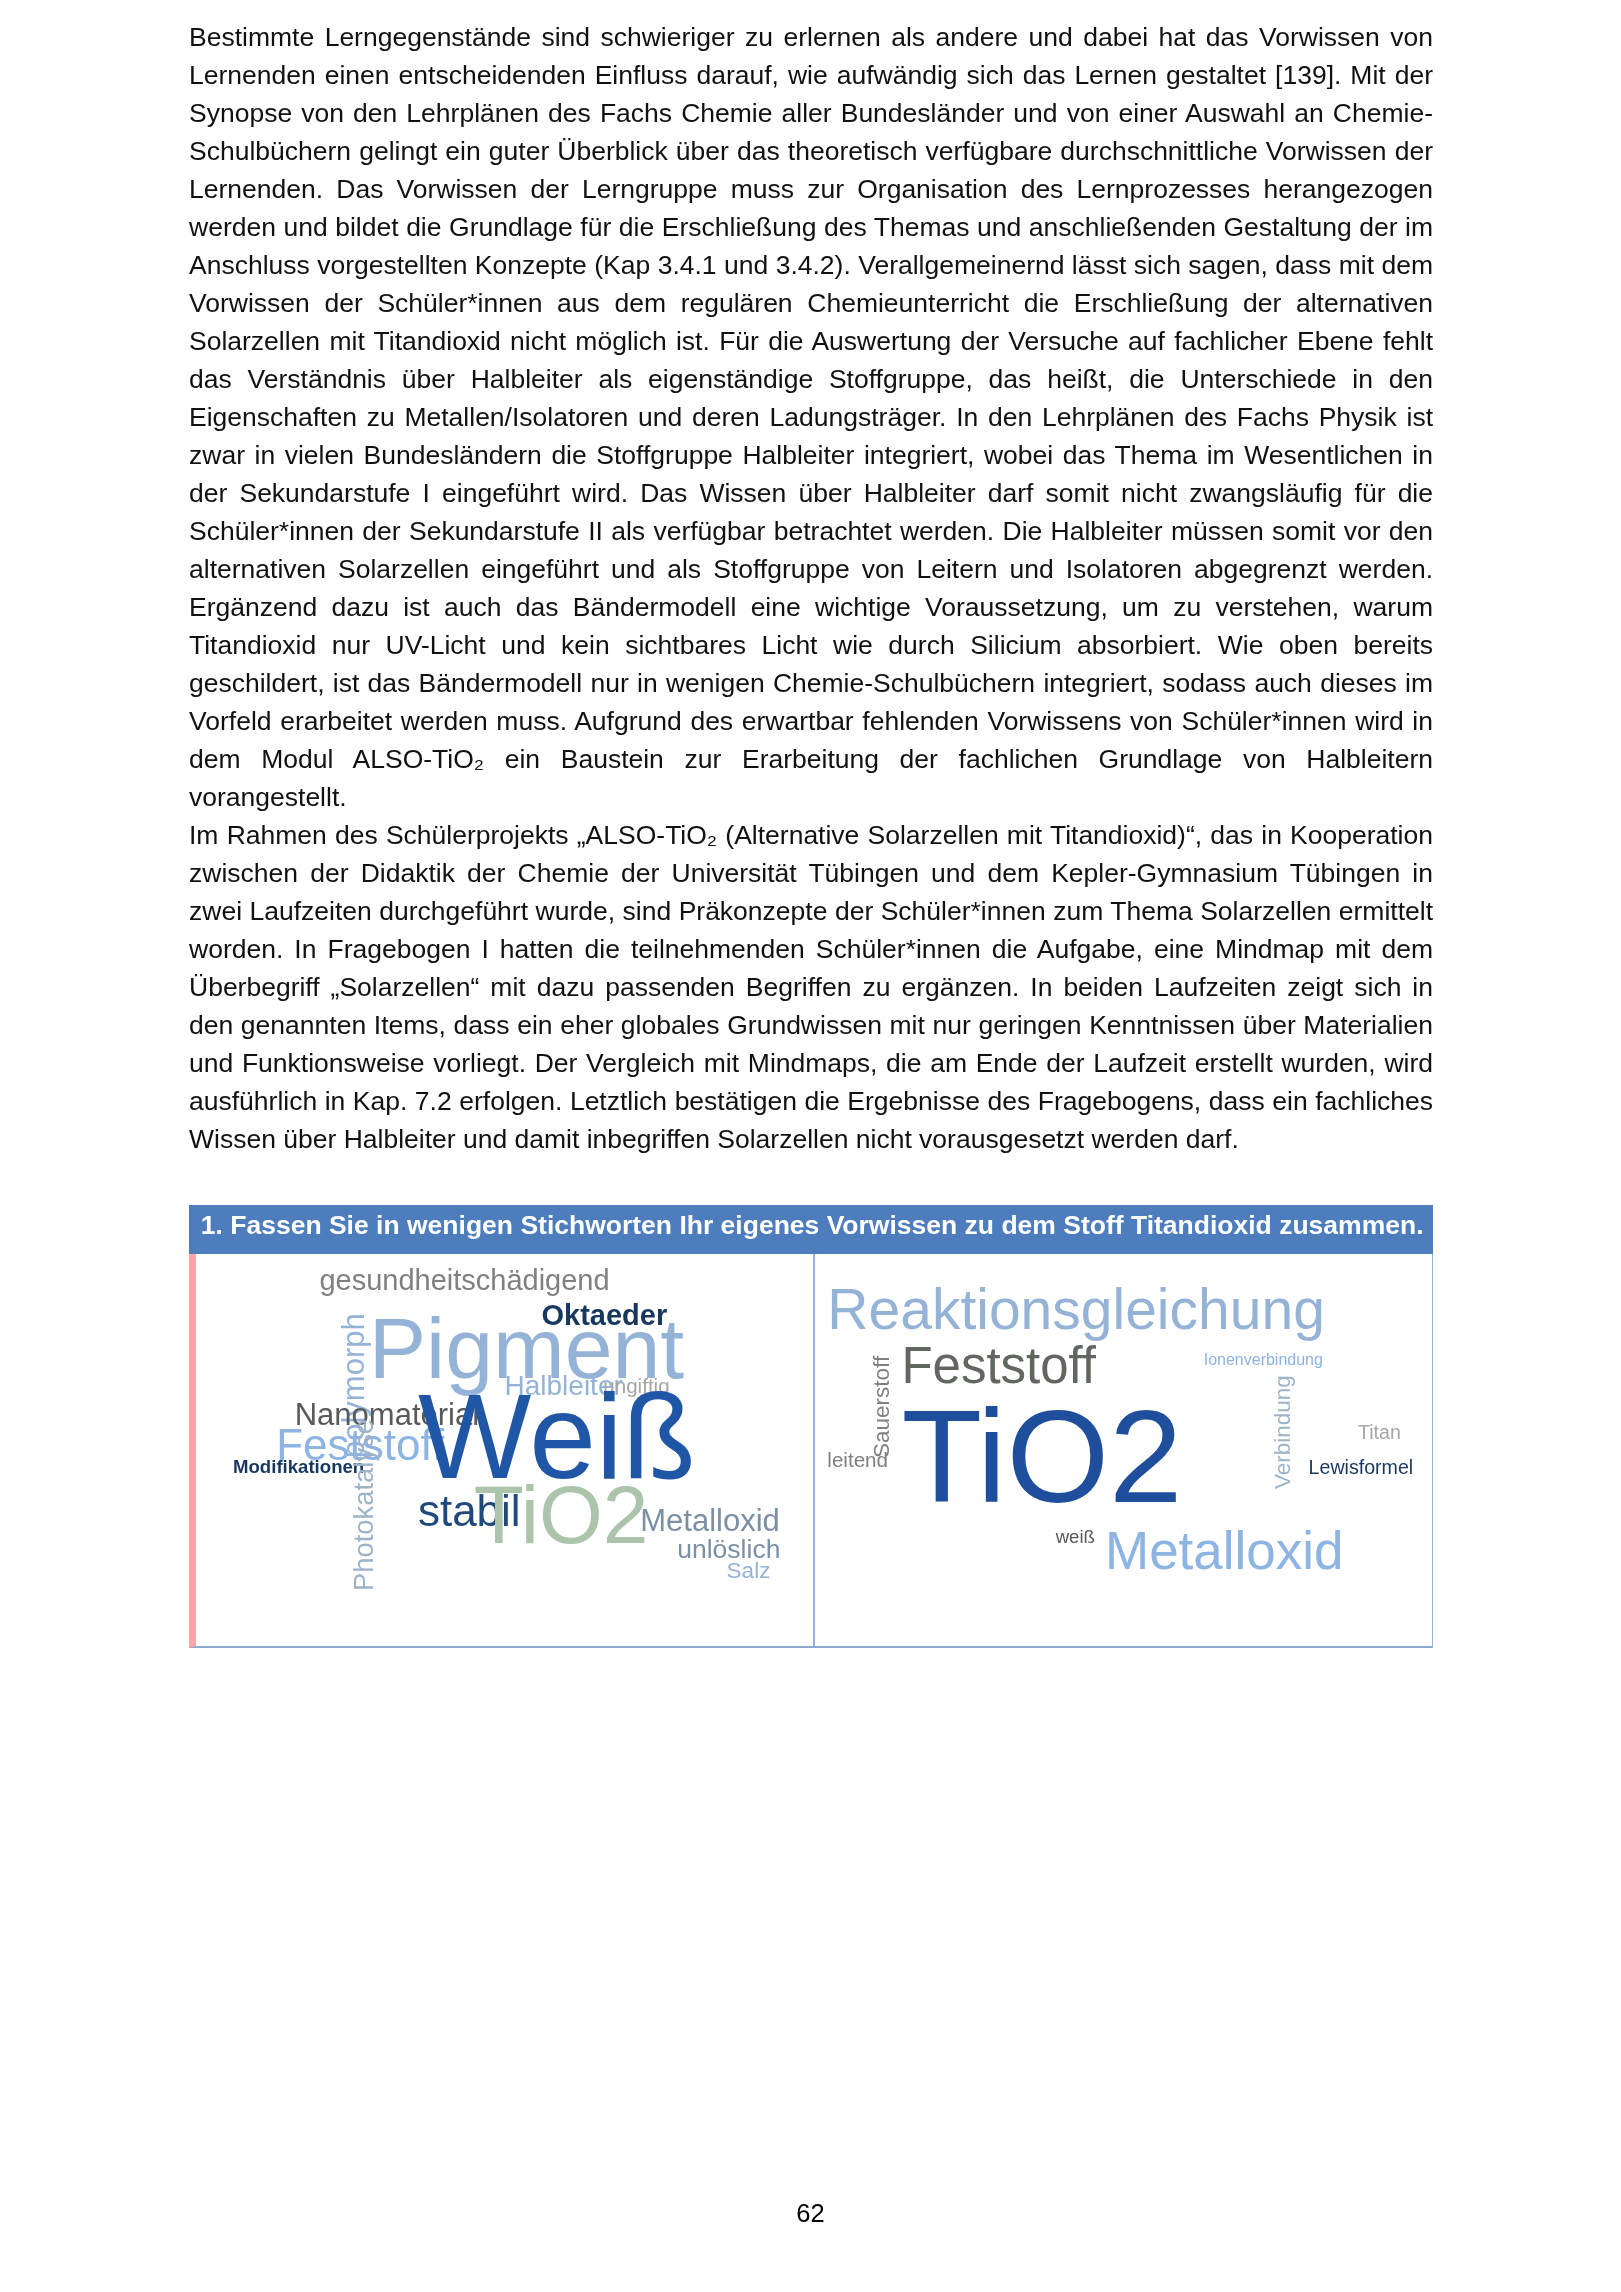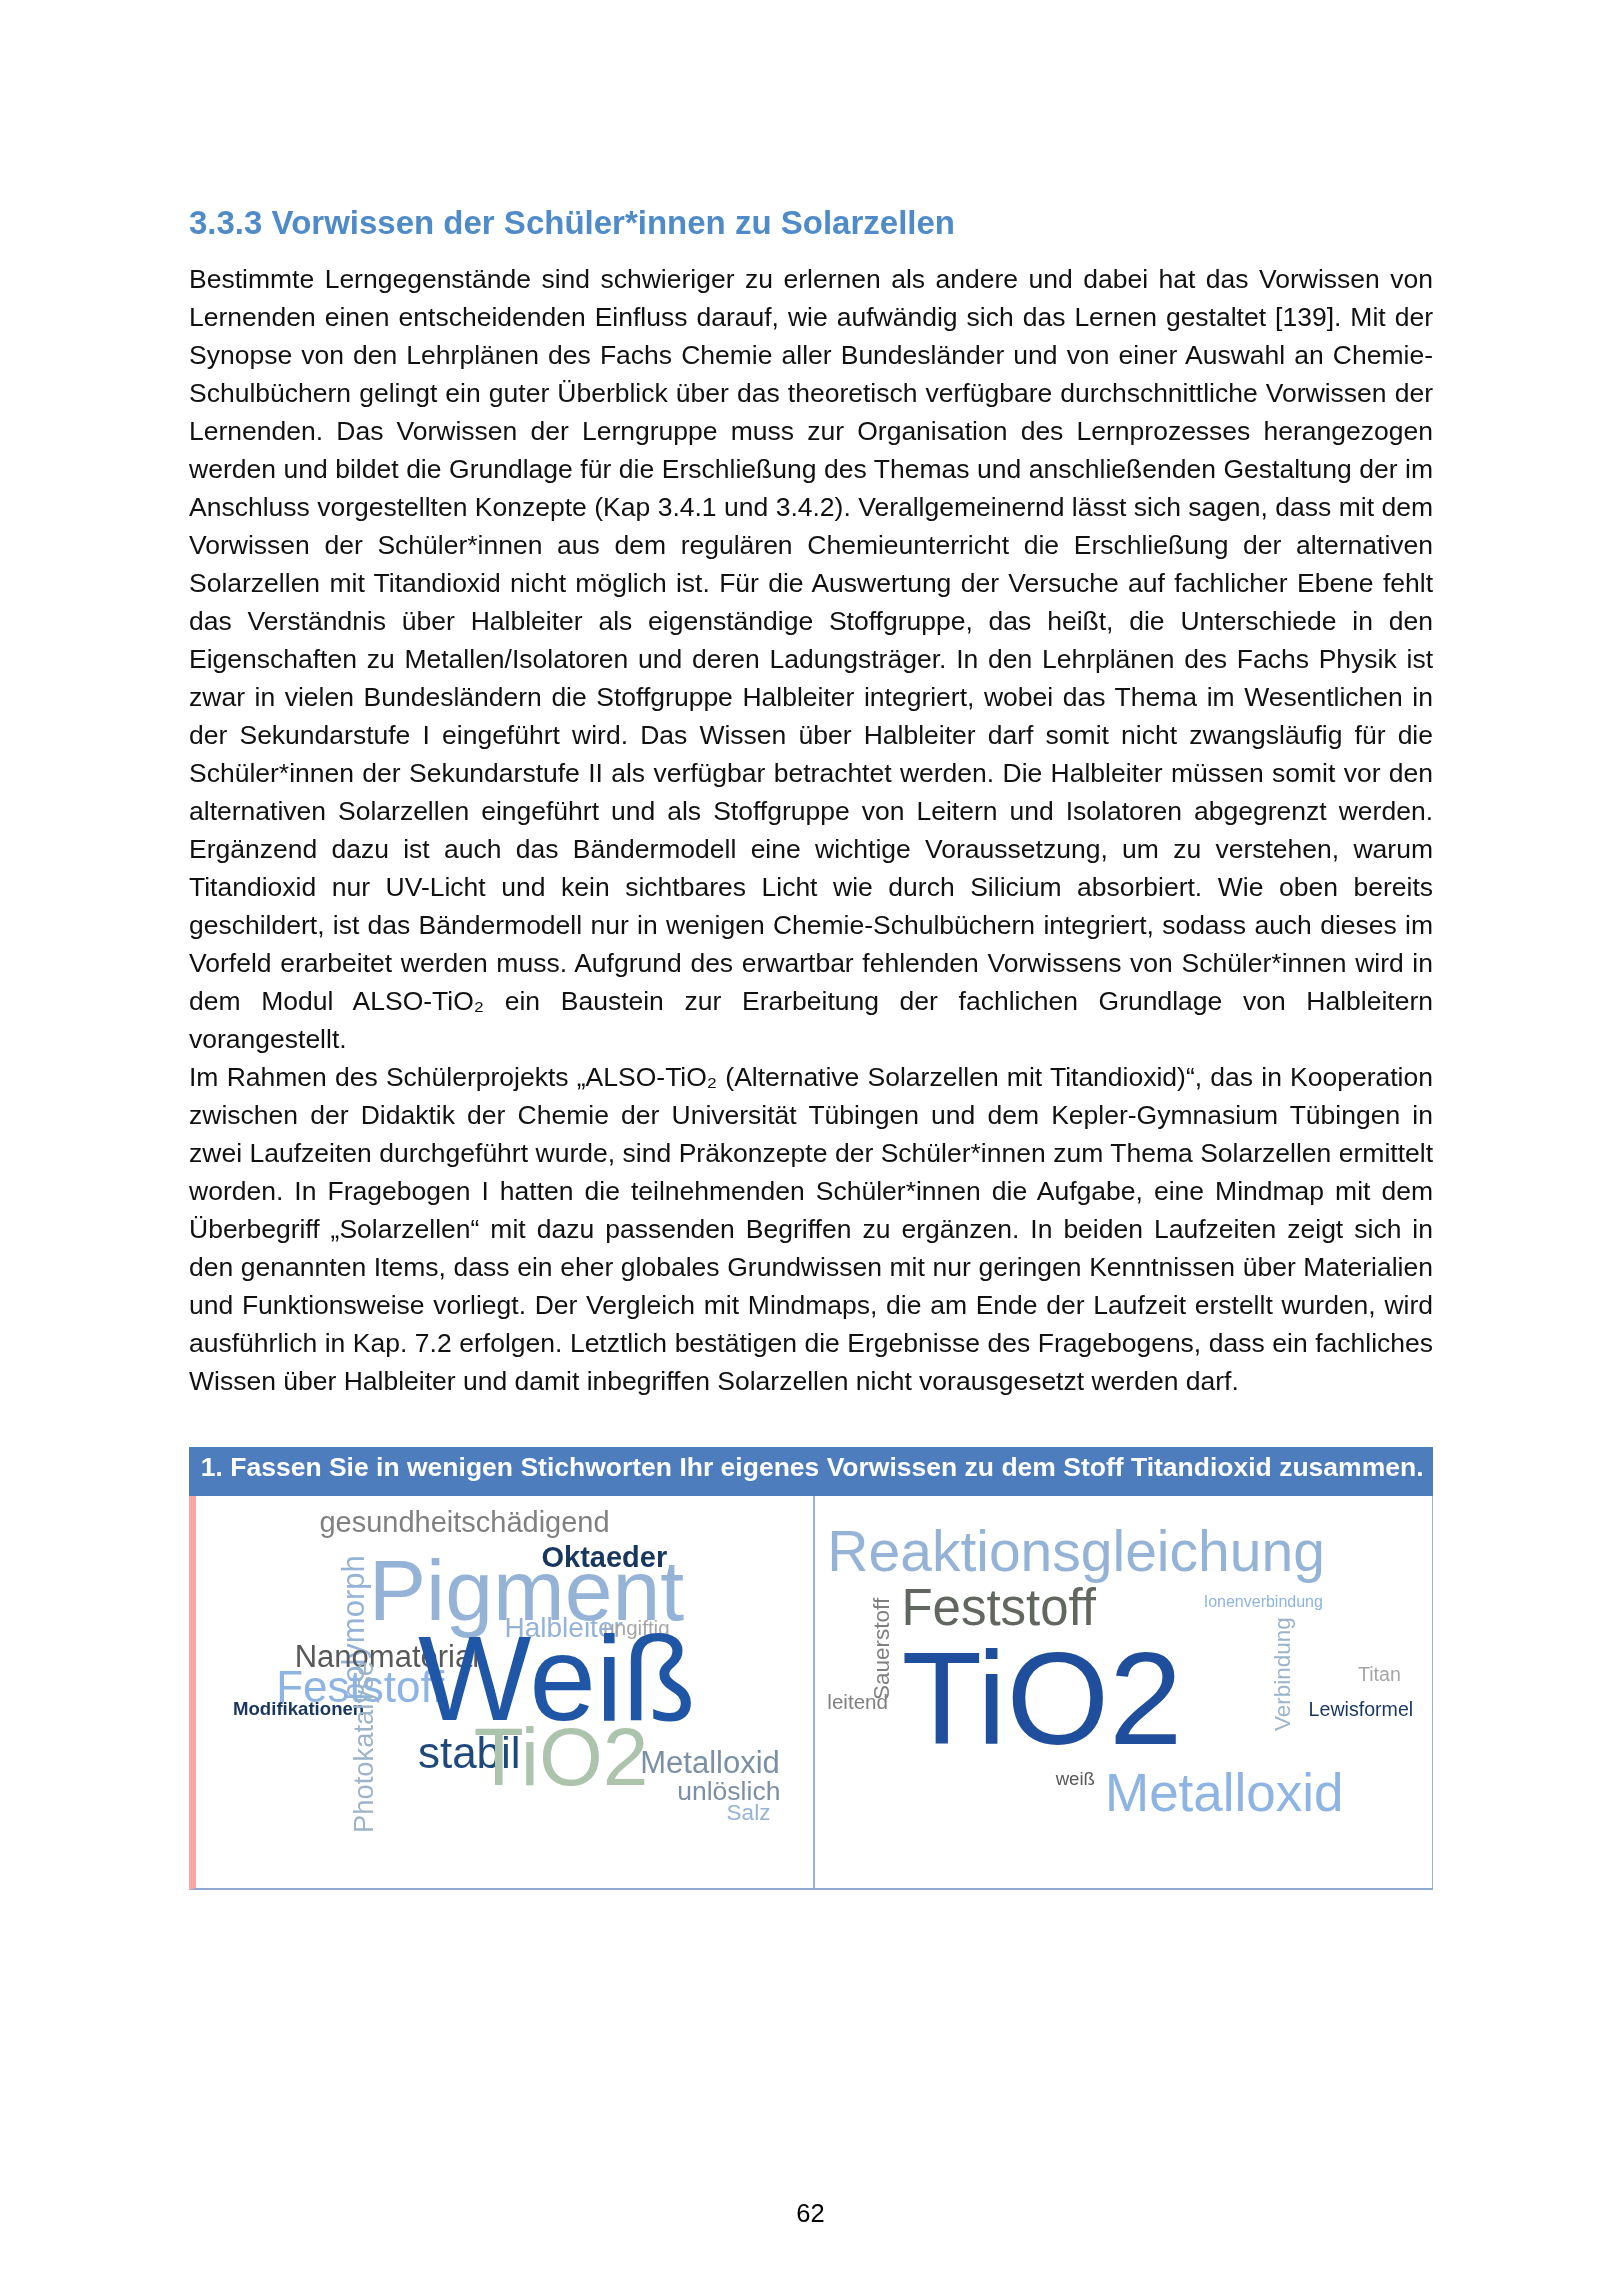--- a/index.html
+++ b/index.html
@@ -92,21 +92,20 @@
     font-size:25.5px;
     color:#000;
   }
 </style>
 </head>
 <body>
 
 <div class="page">
   <div class="content">
 
-    <h1 class="heading">3.3.3 Vorwissen der Schüler*innen zu Solarzellen</h1>
 
     <div class="body-text">
       <p>Bestimmte Lerngegenstände sind schwieriger zu erlernen als andere und dabei hat das Vorwissen von Lernenden einen entscheidenden Einfluss darauf, wie aufwändig sich das Lernen gestaltet [139]. Mit der Synopse von den Lehrplänen des Fachs Chemie aller Bundesländer und von einer Auswahl an Chemie-Schulbüchern gelingt ein guter Überblick über das theoretisch verfügbare durchschnittliche Vorwissen der Lernenden. Das Vorwissen der Lerngruppe muss zur Organisation des Lernprozesses herangezogen werden und bildet die Grundlage für die Erschließung des Themas und anschließenden Gestaltung der im Anschluss vorgestellten Konzepte (Kap 3.4.1 und 3.4.2). Verallgemeinernd lässt sich sagen, dass mit dem Vorwissen der Schüler*innen aus dem regulären Chemieunterricht die Erschließung der alternativen Solarzellen mit Titandioxid nicht möglich ist. Für die Auswertung der Versuche auf fachlicher Ebene fehlt das Verständnis über Halbleiter als eigenständige Stoffgruppe, das heißt, die Unterschiede in den Eigenschaften zu Metallen/Isolatoren und deren Ladungsträger. In den Lehrplänen des Fachs Physik ist zwar in vielen Bundesländern die Stoffgruppe Halbleiter integriert, wobei das Thema im Wesentlichen in der Sekundarstufe I eingeführt wird. Das Wissen über Halbleiter darf somit nicht zwangsläufig für die Schüler*innen der Sekundarstufe II als verfügbar betrachtet werden. Die Halbleiter müssen somit vor den alternativen Solarzellen eingeführt und als Stoffgruppe von Leitern und Isolatoren abgegrenzt werden. Ergänzend dazu ist auch das Bändermodell eine wichtige Voraussetzung, um zu verstehen, warum Titandioxid nur UV-Licht und kein sichtbares Licht wie durch Silicium absorbiert. Wie oben bereits geschildert, ist das Bändermodell nur in wenigen Chemie-Schulbüchern integriert, sodass auch dieses im Vorfeld erarbeitet werden muss. Aufgrund des erwartbar fehlenden Vorwissens von Schüler*innen wird in dem Modul ALSO-TiO₂ ein Baustein zur Erarbeitung der fachlichen Grundlage von Halbleitern vorangestellt.</p>
       <p>Im Rahmen des Schülerprojekts „ALSO-TiO₂ (Alternative Solarzellen mit Titandioxid)“, das in Kooperation zwischen der Didaktik der Chemie der Universität Tübingen und dem Kepler-Gymnasium Tübingen in zwei Laufzeiten durchgeführt wurde, sind Präkonzepte der Schüler*innen zum Thema Solarzellen ermittelt worden. In Fragebogen I hatten die teilnehmenden Schüler*innen die Aufgabe, eine Mindmap mit dem Überbegriff „Solarzellen“ mit dazu passenden Begriffen zu ergänzen. In beiden Laufzeiten zeigt sich in den genannten Items, dass ein eher globales Grundwissen mit nur geringen Kenntnissen über Materialien und Funktionsweise vorliegt. Der Vergleich mit Mindmaps, die am Ende der Laufzeit erstellt wurden, wird ausführlich in Kap. 7.2 erfolgen. Letztlich bestätigen die Ergebnisse des Fragebogens, dass ein fachliches Wissen über Halbleiter und damit inbegriffen Solarzellen nicht vorausgesetzt werden darf.</p>
     </div>
 
     <div class="qtable">
       <div class="qheader">1. Fassen Sie in wenigen Stichworten Ihr eigenes Vorwissen zu dem Stoff Titandioxid zusammen.</div>
       <div class="qclouds">
         <div class="cloud">

